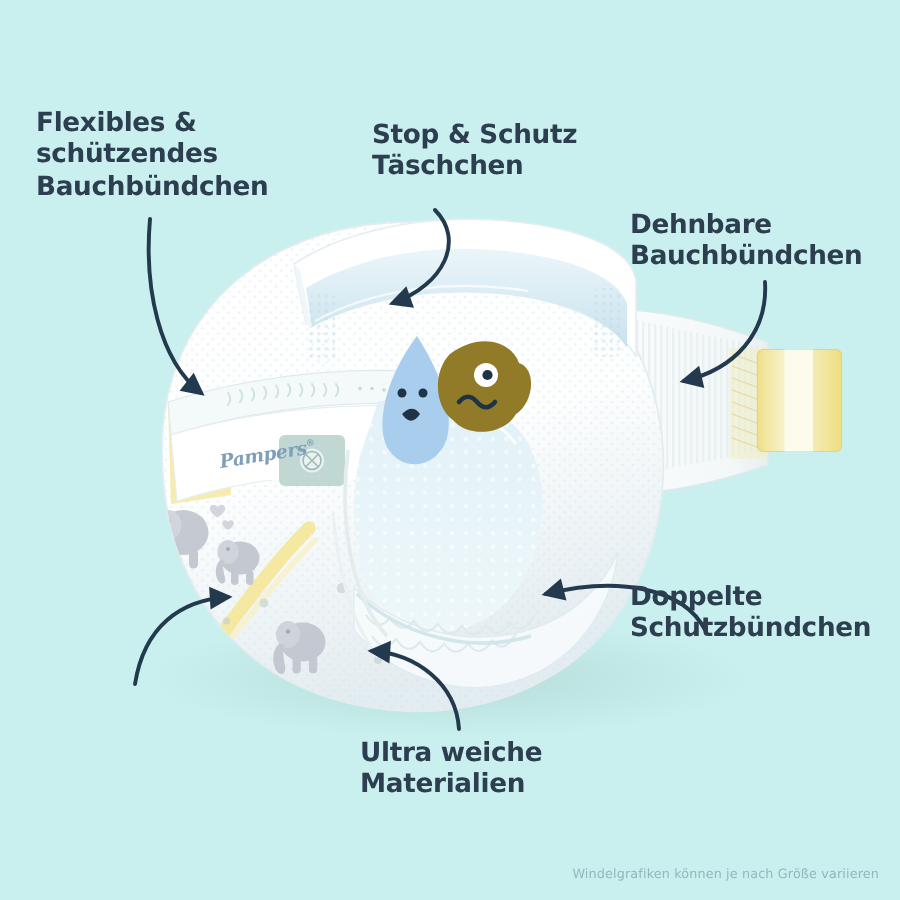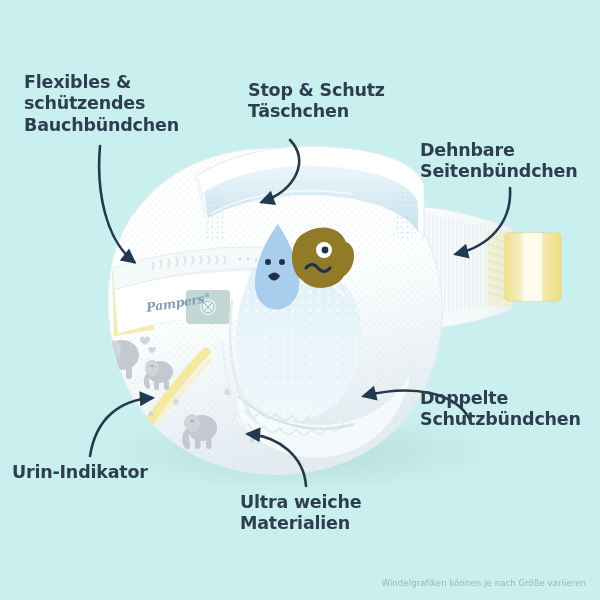--- a/index.html
+++ b/index.html
@@ -261,26 +261,25 @@
   </svg>
 
   <div class="label" style="left:24px;top:72px;width:210px;">Flexibles &amp;
 schützendes
 Bauchbündchen</div>
 
   <div class="label" style="left:248px;top:80px;width:170px;">Stop &amp; Schutz
 Täschchen</div>
 
   <div class="label" style="left:420px;top:140px;width:175px;">Dehnbare
-Seitenbündchen</div>
+Bauchbündchen</div>
 
   <div class="label" style="left:420px;top:388px;width:178px;">Doppelte
 Schutzbündchen</div>
 
-  <div class="label" style="left:12px;top:462px;width:190px;">Urin-Indikator</div>
 
   <div class="label" style="left:240px;top:492px;width:160px;">Ultra weiche
 Materialien</div>
 
   <div style="position:absolute;left:146px;top:295px;transform:rotate(-9deg);
               color:#7f9fb8;font-size:12.5px;font-style:italic;font-weight:bold;
               font-family:'DejaVu Serif',serif;letter-spacing:-0.3px;">
     <span>Pampers</span><span style="font-size:6px;vertical-align:super;">®</span>
   </div>
 

